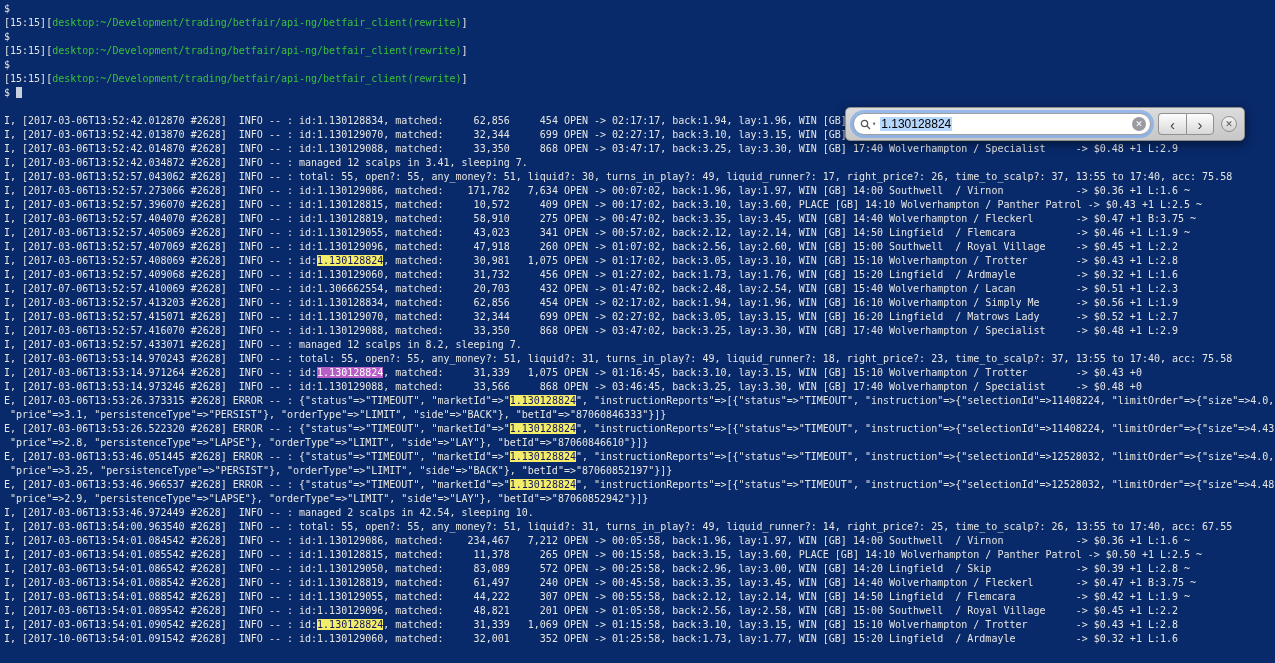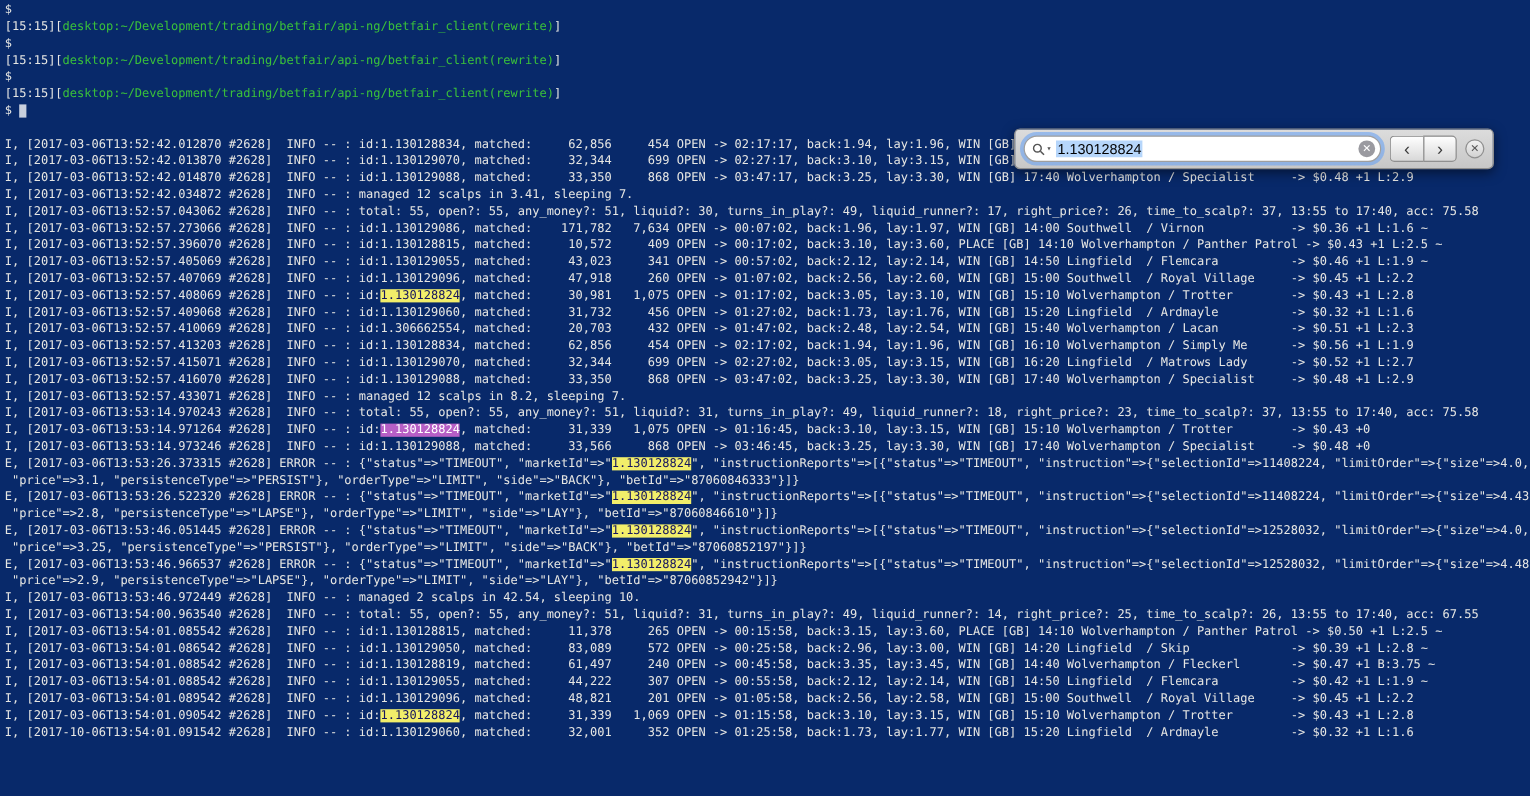--- a/index.html
+++ b/index.html
@@ -73,42 +73,44 @@
     <div class="line"><span>[15:15][</span><span class="g">desktop:~/Development/trading/betfair/api-ng/betfair_client</span><span class="g">(rewrite)</span><span>]</span></div>
     <div class="line"><span>$ </span><span class="cur"> </span></div>
     <div class="line"><span></span></div>
     <div class="line"><span>I, [2017-03-06T13:52:42.012870 #2628]  INFO -- : id:</span><span>1.130128834</span><span>, matched:     62,856     454 OPEN -&gt; 02:17:17, back:1.94, lay:1.96, WIN [GB] 16:10 Wolverhampton / Simply Me      -&gt; $0.56 +1 L:1.9</span></div>
     <div class="line"><span>I, [2017-03-06T13:52:42.013870 #2628]  INFO -- : id:</span><span>1.130129070</span><span>, matched:     32,344     699 OPEN -&gt; 02:27:17, back:3.10, lay:3.15, WIN [GB] 16:20 Lingfield  / Matrows Lady      -&gt; $0.52 +1 L:2.7</span></div>
     <div class="line"><span>I, [2017-03-06T13:52:42.014870 #2628]  INFO -- : id:</span><span>1.130129088</span><span>, matched:     33,350     868 OPEN -&gt; 03:47:17, back:3.25, lay:3.30, WIN [GB] 17:40 Wolverhampton / Specialist     -&gt; $0.48 +1 L:2.9</span></div>
     <div class="line"><span>I, [2017-03-06T13:52:42.034872 #2628]  INFO -- : managed 12 scalps in 3.41, sleeping 7.</span></div>
     <div class="line"><span>I, [2017-03-06T13:52:57.043062 #2628]  INFO -- : total: 55, open?: 55, any_money?: 51, liquid?: 30, turns_in_play?: 49, liquid_runner?: 17, right_price?: 26, time_to_scalp?: 37, 13:55 to 17:40, acc: 75.58</span></div>
     <div class="line"><span>I, [2017-03-06T13:52:57.273066 #2628]  INFO -- : id:</span><span>1.130129086</span><span>, matched:    171,782   7,634 OPEN -&gt; 00:07:02, back:1.96, lay:1.97, WIN [GB] 14:00 Southwell  / Virnon            -&gt; $0.36 +1 L:1.6 ~</span></div>
     <div class="line"><span>I, [2017-03-06T13:52:57.396070 #2628]  INFO -- : id:</span><span>1.130128815</span><span>, matched:     10,572     409 OPEN -&gt; 00:17:02, back:3.10, lay:3.60, PLACE [GB] 14:10 Wolverhampton / Panther Patrol -&gt; $0.43 +1 L:2.5 ~</span></div>
+    <div class="line"><span>I, [2017-03-06T13:52:57.404070 #2628]  INFO -- : id:</span><span>1.130128819</span><span>, matched:     58,910     275 OPEN -&gt; 00:47:02, back:3.35, lay:3.45, WIN [GB] 14:40 Wolverhampton / Fleckerl       -&gt; $0.47 +1 B:3.75 ~</span></div>
     <div class="line"><span>I, [2017-03-06T13:52:57.405069 #2628]  INFO -- : id:</span><span>1.130129055</span><span>, matched:     43,023     341 OPEN -&gt; 00:57:02, back:2.12, lay:2.14, WIN [GB] 14:50 Lingfield  / Flemcara          -&gt; $0.46 +1 L:1.9 ~</span></div>
     <div class="line"><span>I, [2017-03-06T13:52:57.407069 #2628]  INFO -- : id:</span><span>1.130129096</span><span>, matched:     47,918     260 OPEN -&gt; 01:07:02, back:2.56, lay:2.60, WIN [GB] 15:00 Southwell  / Royal Village     -&gt; $0.45 +1 L:2.2</span></div>
     <div class="line"><span>I, [2017-03-06T13:52:57.408069 #2628]  INFO -- : id:</span><span class="hy">1.130128824</span><span>, matched:     30,981   1,075 OPEN -&gt; 01:17:02, back:3.05, lay:3.10, WIN [GB] 15:10 Wolverhampton / Trotter        -&gt; $0.43 +1 L:2.8</span></div>
     <div class="line"><span>I, [2017-03-06T13:52:57.409068 #2628]  INFO -- : id:</span><span>1.130129060</span><span>, matched:     31,732     456 OPEN -&gt; 01:27:02, back:1.73, lay:1.76, WIN [GB] 15:20 Lingfield  / Ardmayle          -&gt; $0.32 +1 L:1.6</span></div>
-    <div class="line"><span>I, [2017-03-06T13:52:57.410069 #2628]  INFO -- : id:</span><span>1.306662554</span><span>, matched:     20,703     432 OPEN -&gt; 01:47:02, back:2.48, lay:2.54, WIN [GB] 15:40 Wolverhampton / Lacan          -&gt; $0.51 +1 L:2.3</span></div>
+    <div class="line"><span>I, [2017-07-06T13:52:57.410069 #2628]  INFO -- : id:</span><span>1.306662554</span><span>, matched:     20,703     432 OPEN -&gt; 01:47:02, back:2.48, lay:2.54, WIN [GB] 15:40 Wolverhampton / Lacan          -&gt; $0.51 +1 L:2.3</span></div>
     <div class="line"><span>I, [2017-03-06T13:52:57.413203 #2628]  INFO -- : id:</span><span>1.130128834</span><span>, matched:     62,856     454 OPEN -&gt; 02:17:02, back:1.94, lay:1.96, WIN [GB] 16:10 Wolverhampton / Simply Me      -&gt; $0.56 +1 L:1.9</span></div>
     <div class="line"><span>I, [2017-03-06T13:52:57.415071 #2628]  INFO -- : id:</span><span>1.130129070</span><span>, matched:     32,344     699 OPEN -&gt; 02:27:02, back:3.05, lay:3.15, WIN [GB] 16:20 Lingfield  / Matrows Lady      -&gt; $0.52 +1 L:2.7</span></div>
     <div class="line"><span>I, [2017-03-06T13:52:57.416070 #2628]  INFO -- : id:</span><span>1.130129088</span><span>, matched:     33,350     868 OPEN -&gt; 03:47:02, back:3.25, lay:3.30, WIN [GB] 17:40 Wolverhampton / Specialist     -&gt; $0.48 +1 L:2.9</span></div>
     <div class="line"><span>I, [2017-03-06T13:52:57.433071 #2628]  INFO -- : managed 12 scalps in 8.2, sleeping 7.</span></div>
     <div class="line"><span>I, [2017-03-06T13:53:14.970243 #2628]  INFO -- : total: 55, open?: 55, any_money?: 51, liquid?: 31, turns_in_play?: 49, liquid_runner?: 18, right_price?: 23, time_to_scalp?: 37, 13:55 to 17:40, acc: 75.58</span></div>
     <div class="line"><span>I, [2017-03-06T13:53:14.971264 #2628]  INFO -- : id:</span><span class="hp">1.130128824</span><span>, matched:     31,339   1,075 OPEN -&gt; 01:16:45, back:3.10, lay:3.15, WIN [GB] 15:10 Wolverhampton / Trotter        -&gt; $0.43 +0</span></div>
     <div class="line"><span>I, [2017-03-06T13:53:14.973246 #2628]  INFO -- : id:</span><span>1.130129088</span><span>, matched:     33,566     868 OPEN -&gt; 03:46:45, back:3.25, lay:3.30, WIN [GB] 17:40 Wolverhampton / Specialist     -&gt; $0.48 +0</span></div>
     <div class="line"><span>E, [2017-03-06T13:53:26.373315 #2628] ERROR -- : {"status"=&gt;"TIMEOUT", "marketId"=&gt;"</span><span class="hy">1.130128824</span><span>", "instructionReports"=&gt;[{"status"=&gt;"TIMEOUT", "instruction"=&gt;{"selectionId"=&gt;11408224, "limitOrder"=&gt;{"size"=&gt;4.0,</span></div>
     <div class="line"><span> "price"=&gt;3.1, "persistenceType"=&gt;"PERSIST"}, "orderType"=&gt;"LIMIT", "side"=&gt;"BACK"}, "betId"=&gt;"87060846333"}]}</span></div>
     <div class="line"><span>E, [2017-03-06T13:53:26.522320 #2628] ERROR -- : {"status"=&gt;"TIMEOUT", "marketId"=&gt;"</span><span class="hy">1.130128824</span><span>", "instructionReports"=&gt;[{"status"=&gt;"TIMEOUT", "instruction"=&gt;{"selectionId"=&gt;11408224, "limitOrder"=&gt;{"size"=&gt;4.43,</span></div>
     <div class="line"><span> "price"=&gt;2.8, "persistenceType"=&gt;"LAPSE"}, "orderType"=&gt;"LIMIT", "side"=&gt;"LAY"}, "betId"=&gt;"87060846610"}]}</span></div>
     <div class="line"><span>E, [2017-03-06T13:53:46.051445 #2628] ERROR -- : {"status"=&gt;"TIMEOUT", "marketId"=&gt;"</span><span class="hy">1.130128824</span><span>", "instructionReports"=&gt;[{"status"=&gt;"TIMEOUT", "instruction"=&gt;{"selectionId"=&gt;12528032, "limitOrder"=&gt;{"size"=&gt;4.0,</span></div>
     <div class="line"><span> "price"=&gt;3.25, "persistenceType"=&gt;"PERSIST"}, "orderType"=&gt;"LIMIT", "side"=&gt;"BACK"}, "betId"=&gt;"87060852197"}]}</span></div>
     <div class="line"><span>E, [2017-03-06T13:53:46.966537 #2628] ERROR -- : {"status"=&gt;"TIMEOUT", "marketId"=&gt;"</span><span class="hy">1.130128824</span><span>", "instructionReports"=&gt;[{"status"=&gt;"TIMEOUT", "instruction"=&gt;{"selectionId"=&gt;12528032, "limitOrder"=&gt;{"size"=&gt;4.48,</span></div>
     <div class="line"><span> "price"=&gt;2.9, "persistenceType"=&gt;"LAPSE"}, "orderType"=&gt;"LIMIT", "side"=&gt;"LAY"}, "betId"=&gt;"87060852942"}]}</span></div>
     <div class="line"><span>I, [2017-03-06T13:53:46.972449 #2628]  INFO -- : managed 2 scalps in 42.54, sleeping 10.</span></div>
     <div class="line"><span>I, [2017-03-06T13:54:00.963540 #2628]  INFO -- : total: 55, open?: 55, any_money?: 51, liquid?: 31, turns_in_play?: 49, liquid_runner?: 14, right_price?: 25, time_to_scalp?: 26, 13:55 to 17:40, acc: 67.55</span></div>
+    <div class="line"><span>I, [2017-03-06T13:54:01.084542 #2628]  INFO -- : id:</span><span>1.130129086</span><span>, matched:    234,467   7,212 OPEN -&gt; 00:05:58, back:1.96, lay:1.97, WIN [GB] 14:00 Southwell  / Virnon            -&gt; $0.36 +1 L:1.6 ~</span></div>
     <div class="line"><span>I, [2017-03-06T13:54:01.085542 #2628]  INFO -- : id:</span><span>1.130128815</span><span>, matched:     11,378     265 OPEN -&gt; 00:15:58, back:3.15, lay:3.60, PLACE [GB] 14:10 Wolverhampton / Panther Patrol -&gt; $0.50 +1 L:2.5 ~</span></div>
     <div class="line"><span>I, [2017-03-06T13:54:01.086542 #2628]  INFO -- : id:</span><span>1.130129050</span><span>, matched:     83,089     572 OPEN -&gt; 00:25:58, back:2.96, lay:3.00, WIN [GB] 14:20 Lingfield  / Skip              -&gt; $0.39 +1 L:2.8 ~</span></div>
     <div class="line"><span>I, [2017-03-06T13:54:01.088542 #2628]  INFO -- : id:</span><span>1.130128819</span><span>, matched:     61,497     240 OPEN -&gt; 00:45:58, back:3.35, lay:3.45, WIN [GB] 14:40 Wolverhampton / Fleckerl       -&gt; $0.47 +1 B:3.75 ~</span></div>
     <div class="line"><span>I, [2017-03-06T13:54:01.088542 #2628]  INFO -- : id:</span><span>1.130129055</span><span>, matched:     44,222     307 OPEN -&gt; 00:55:58, back:2.12, lay:2.14, WIN [GB] 14:50 Lingfield  / Flemcara          -&gt; $0.42 +1 L:1.9 ~</span></div>
     <div class="line"><span>I, [2017-03-06T13:54:01.089542 #2628]  INFO -- : id:</span><span>1.130129096</span><span>, matched:     48,821     201 OPEN -&gt; 01:05:58, back:2.56, lay:2.58, WIN [GB] 15:00 Southwell  / Royal Village     -&gt; $0.45 +1 L:2.2</span></div>
     <div class="line"><span>I, [2017-03-06T13:54:01.090542 #2628]  INFO -- : id:</span><span class="hy">1.130128824</span><span>, matched:     31,339   1,069 OPEN -&gt; 01:15:58, back:3.10, lay:3.15, WIN [GB] 15:10 Wolverhampton / Trotter        -&gt; $0.43 +1 L:2.8</span></div>
     <div class="line"><span>I, [2017-10-06T13:54:01.091542 #2628]  INFO -- : id:</span><span>1.130129060</span><span>, matched:     32,001     352 OPEN -&gt; 01:25:58, back:1.73, lay:1.77, WIN [GB] 15:20 Lingfield  / Ardmayle          -&gt; $0.32 +1 L:1.6</span></div>
   </div>
 
 <div id="findbar">

